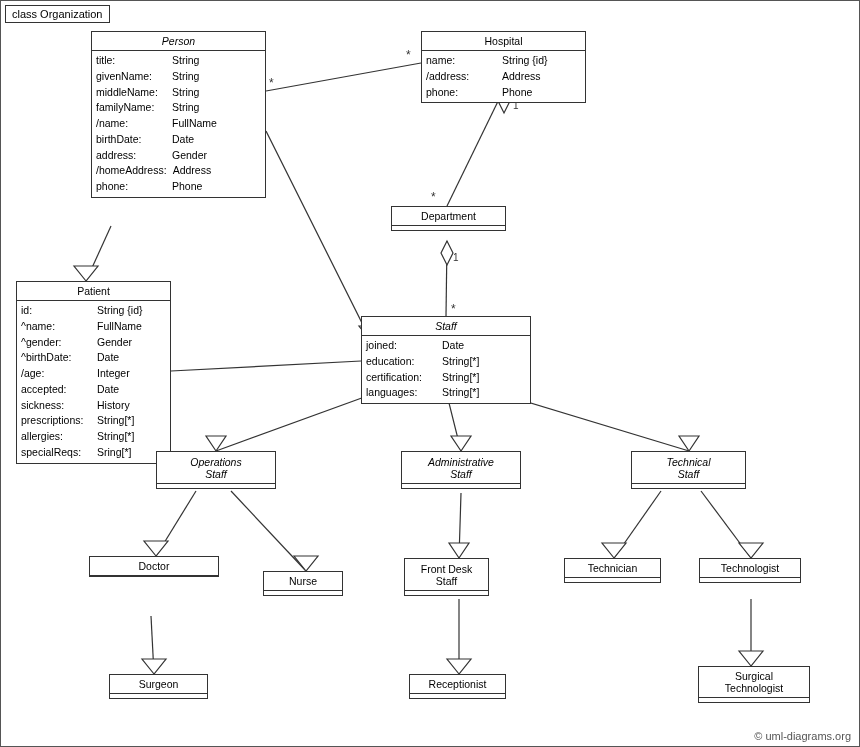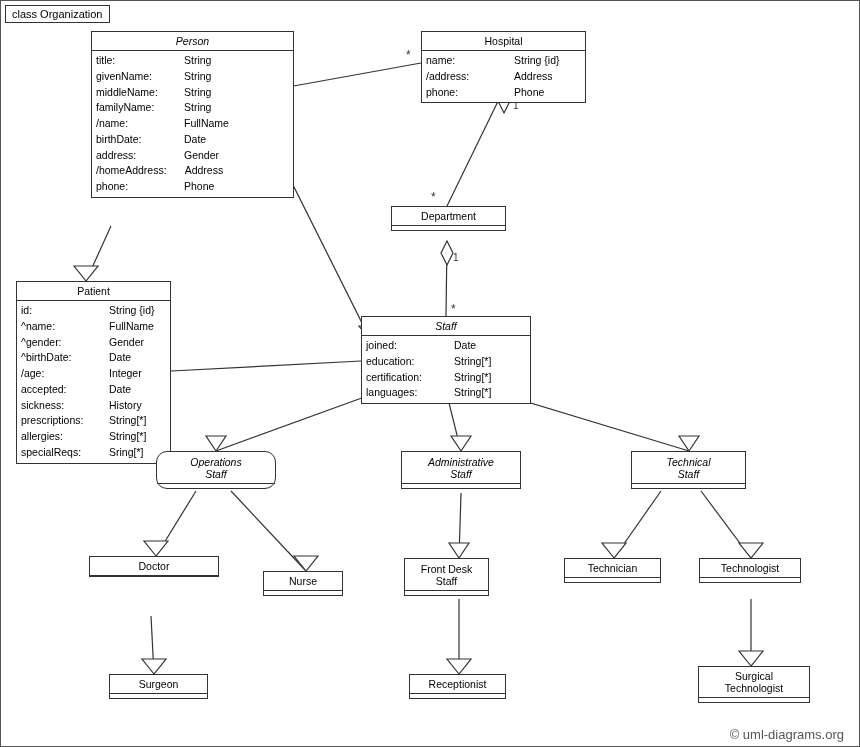--- a/index.html
+++ b/index.html
@@ -43,30 +43,30 @@
     }
     .uml-class .class-header.italic {
       font-style: italic;
     }
     .uml-class .class-body {
       padding: 2px 4px;
       line-height: 1.5;
     }
     .class-body-row {
       display: flex;
-      gap: 18px;
+      gap: 6px;
     }
     .class-body-row .attr-name {
       min-width: 70px;
     }
     .copyright {
       position: absolute;
       bottom: 4px;
-      right: 15px;
-      font-size: 13px;
+      right: 8px;
+      font-size: 11px;
       color: #555;
     }
 
     
     svg.arrows {
       position: absolute;
       top: 0; left: 0;
       width: 860px;
       height: 747px;
       pointer-events: none;
@@ -134,21 +134,21 @@
     <line x1="150" y1="615" x2="153" y2="673" stroke="#333" stroke-width="1.2"></line>
     <polygon points="153,673 141,658 165,658" fill="white" stroke="#333" stroke-width="1.2"></polygon>
 
     <line x1="458" y1="598" x2="458" y2="673" stroke="#333" stroke-width="1.2"></line>
     <polygon points="458,673 446,658 470,658" fill="white" stroke="#333" stroke-width="1.2"></polygon>
 
     <line x1="750" y1="598" x2="750" y2="665" stroke="#333" stroke-width="1.2"></line>
     <polygon points="750,665 738,650 762,650" fill="white" stroke="#333" stroke-width="1.2"></polygon>
   </svg>
 
-  <div class="uml-class" style="left:90px; top:30px; width:203px;">
+  <div class="uml-class" style="left:90px; top:30px; width:175px;">
     <div class="class-header italic">Person</div>
     <div class="class-body">
       <div class="class-body-row">
           <span class="attr-name">title:</span>
           <span>String</span>
         </div>
       <div class="class-body-row">
           <span class="attr-name">givenName:</span>
           <span>String</span>
         </div>
@@ -267,21 +267,21 @@
           <span class="attr-name">certification:</span>
           <span>String[*]</span>
         </div>
       <div class="class-body-row">
           <span class="attr-name">languages:</span>
           <span>String[*]</span>
         </div>
     </div>
   </div>
 
-  <div class="uml-class" style="left:155px; top:450px; width:120px;border-radius:11px;">
+  <div class="uml-class" style="left:155px; top:450px; width:120px;">
     <div class="class-header italic" style="min-height:32px; display:flex; align-items:center; justify-content:center;">Operations<br>Staff</div>
     <div class="class-body" style="min-height:4px;"></div>
   </div>
 
   <div class="uml-class" style="left:400px; top:450px; width:120px;">
     <div class="class-header italic" style="min-height:32px; display:flex; align-items:center; justify-content:center;">Administrative<br>Staff</div>
     <div class="class-body" style="min-height:4px;"></div>
   </div>
 
   <div class="uml-class" style="left:630px; top:450px; width:115px;">

